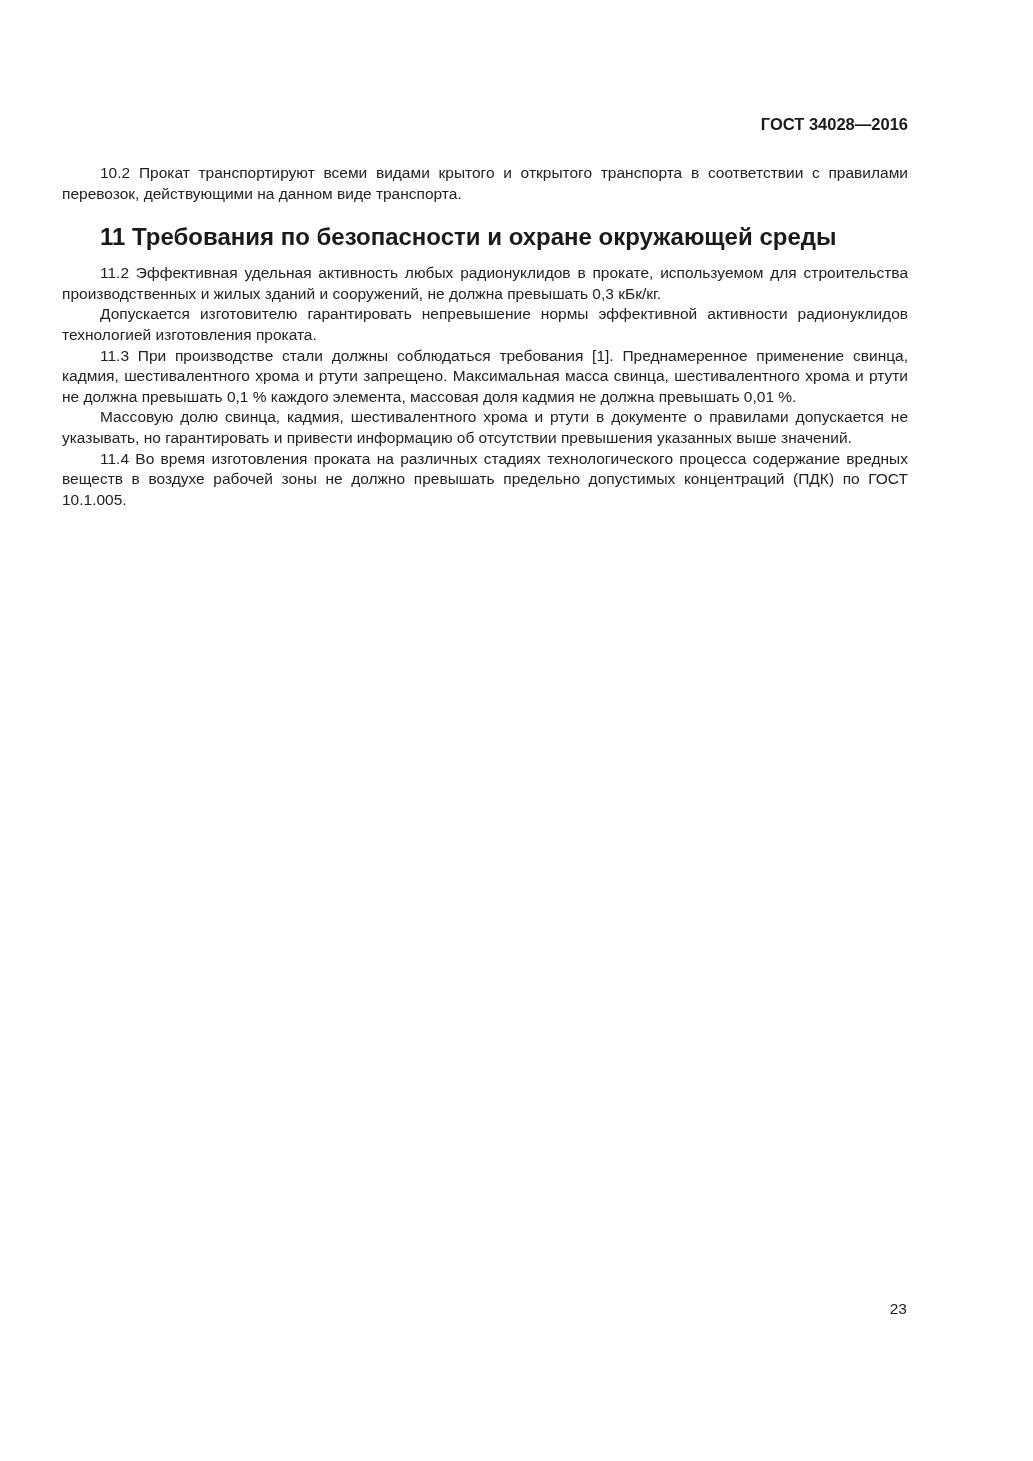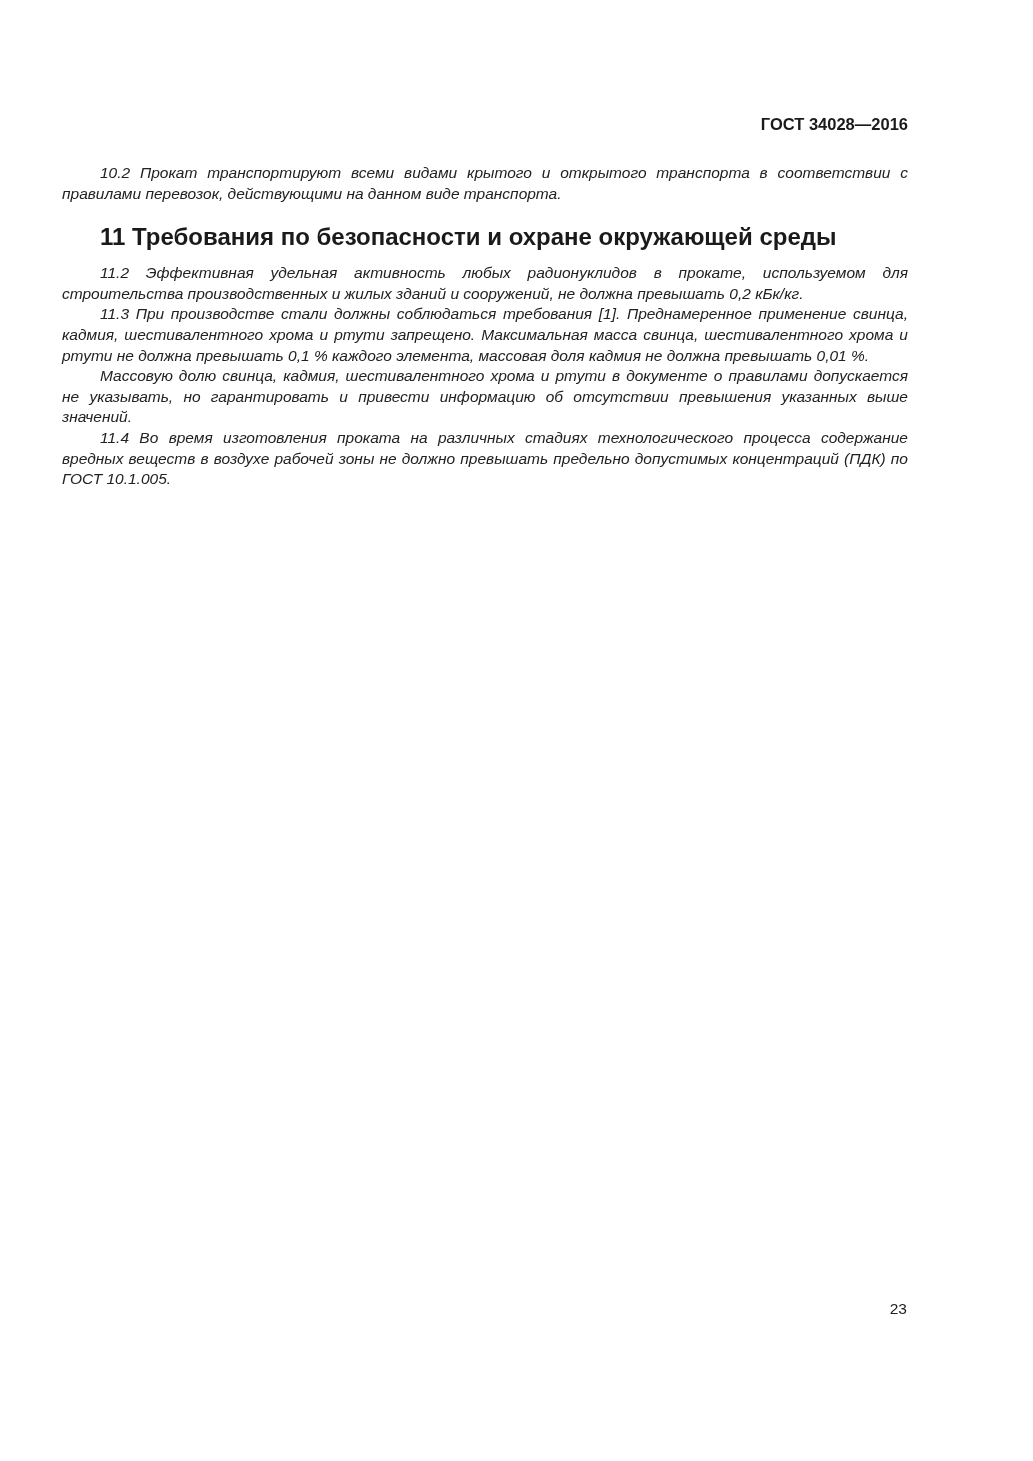--- a/index.html
+++ b/index.html
@@ -32,21 +32,20 @@
     margin: 0 0 29px 0;
     color: #1a1a1a;
   }
   p.body-para {
     margin: 0;
     font-size: 15.5px;
     line-height: 20.6px;
     text-align: justify;
     text-indent: 38px;
     color: #222222;
-    font-style: italic;
   }
   h2.section-heading {
     margin: 21px 0 15px 0;
     font-size: 24px;
     line-height: 23px;
     font-weight: bold;
     text-indent: 38px;
     color: #1a1a1a;
   }
   .page-number {
@@ -64,22 +63,23 @@
 <div class="page">
   <div class="content">
 
     <div class="doc-header">ГОСТ 34028—2016</div>
 
     <p class="body-para">10.2 Прокат транспортируют всеми видами крытого и открытого транспорта в соответствии с правилами перевозок, действующими на данном виде транспорта.</p>
 
     <h2 class="section-heading">11 Требования по безопасности и охране окружающей среды</h2>
 
 
-    <p class="body-para">11.2 Эффективная удельная активность любых радионуклидов в прокате, используемом для строительства производственных и жилых зданий и сооружений, не должна превышать 0,2 кБк/кг.</p>
+    <p class="body-para">11.2 Эффективная удельная активность любых радионуклидов в прокате, используемом для строительства производственных и жилых зданий и сооружений, не должна превышать 0,3 кБк/кг.</p>
 
+    <p class="body-para">Допускается изготовителю гарантировать непревышение нормы эффективной активности радионуклидов технологией изготовления проката.</p>
 
     <p class="body-para">11.3 При производстве стали должны соблюдаться требования [1]. Преднамеренное применение свинца, кадмия, шестивалентного хрома и ртути запрещено. Максимальная масса свинца, шестивалентного хрома и ртути не должна превышать 0,1 % каждого элемента, массовая доля кадмия не должна превышать 0,01 %.</p>
 
     <p class="body-para">Массовую долю свинца, кадмия, шестивалентного хрома и ртути в документе о правилами допускается не указывать, но гарантировать и привести информацию об отсутствии превышения указанных выше значений.</p>
 
     <p class="body-para">11.4 Во время изготовления проката на различных стадиях технологического процесса содержание вредных веществ в воздухе рабочей зоны не должно превышать предельно допустимых концентраций (ПДК) по ГОСТ 10.1.005.</p>
 
   </div>
 
   <div class="page-number">23</div>

